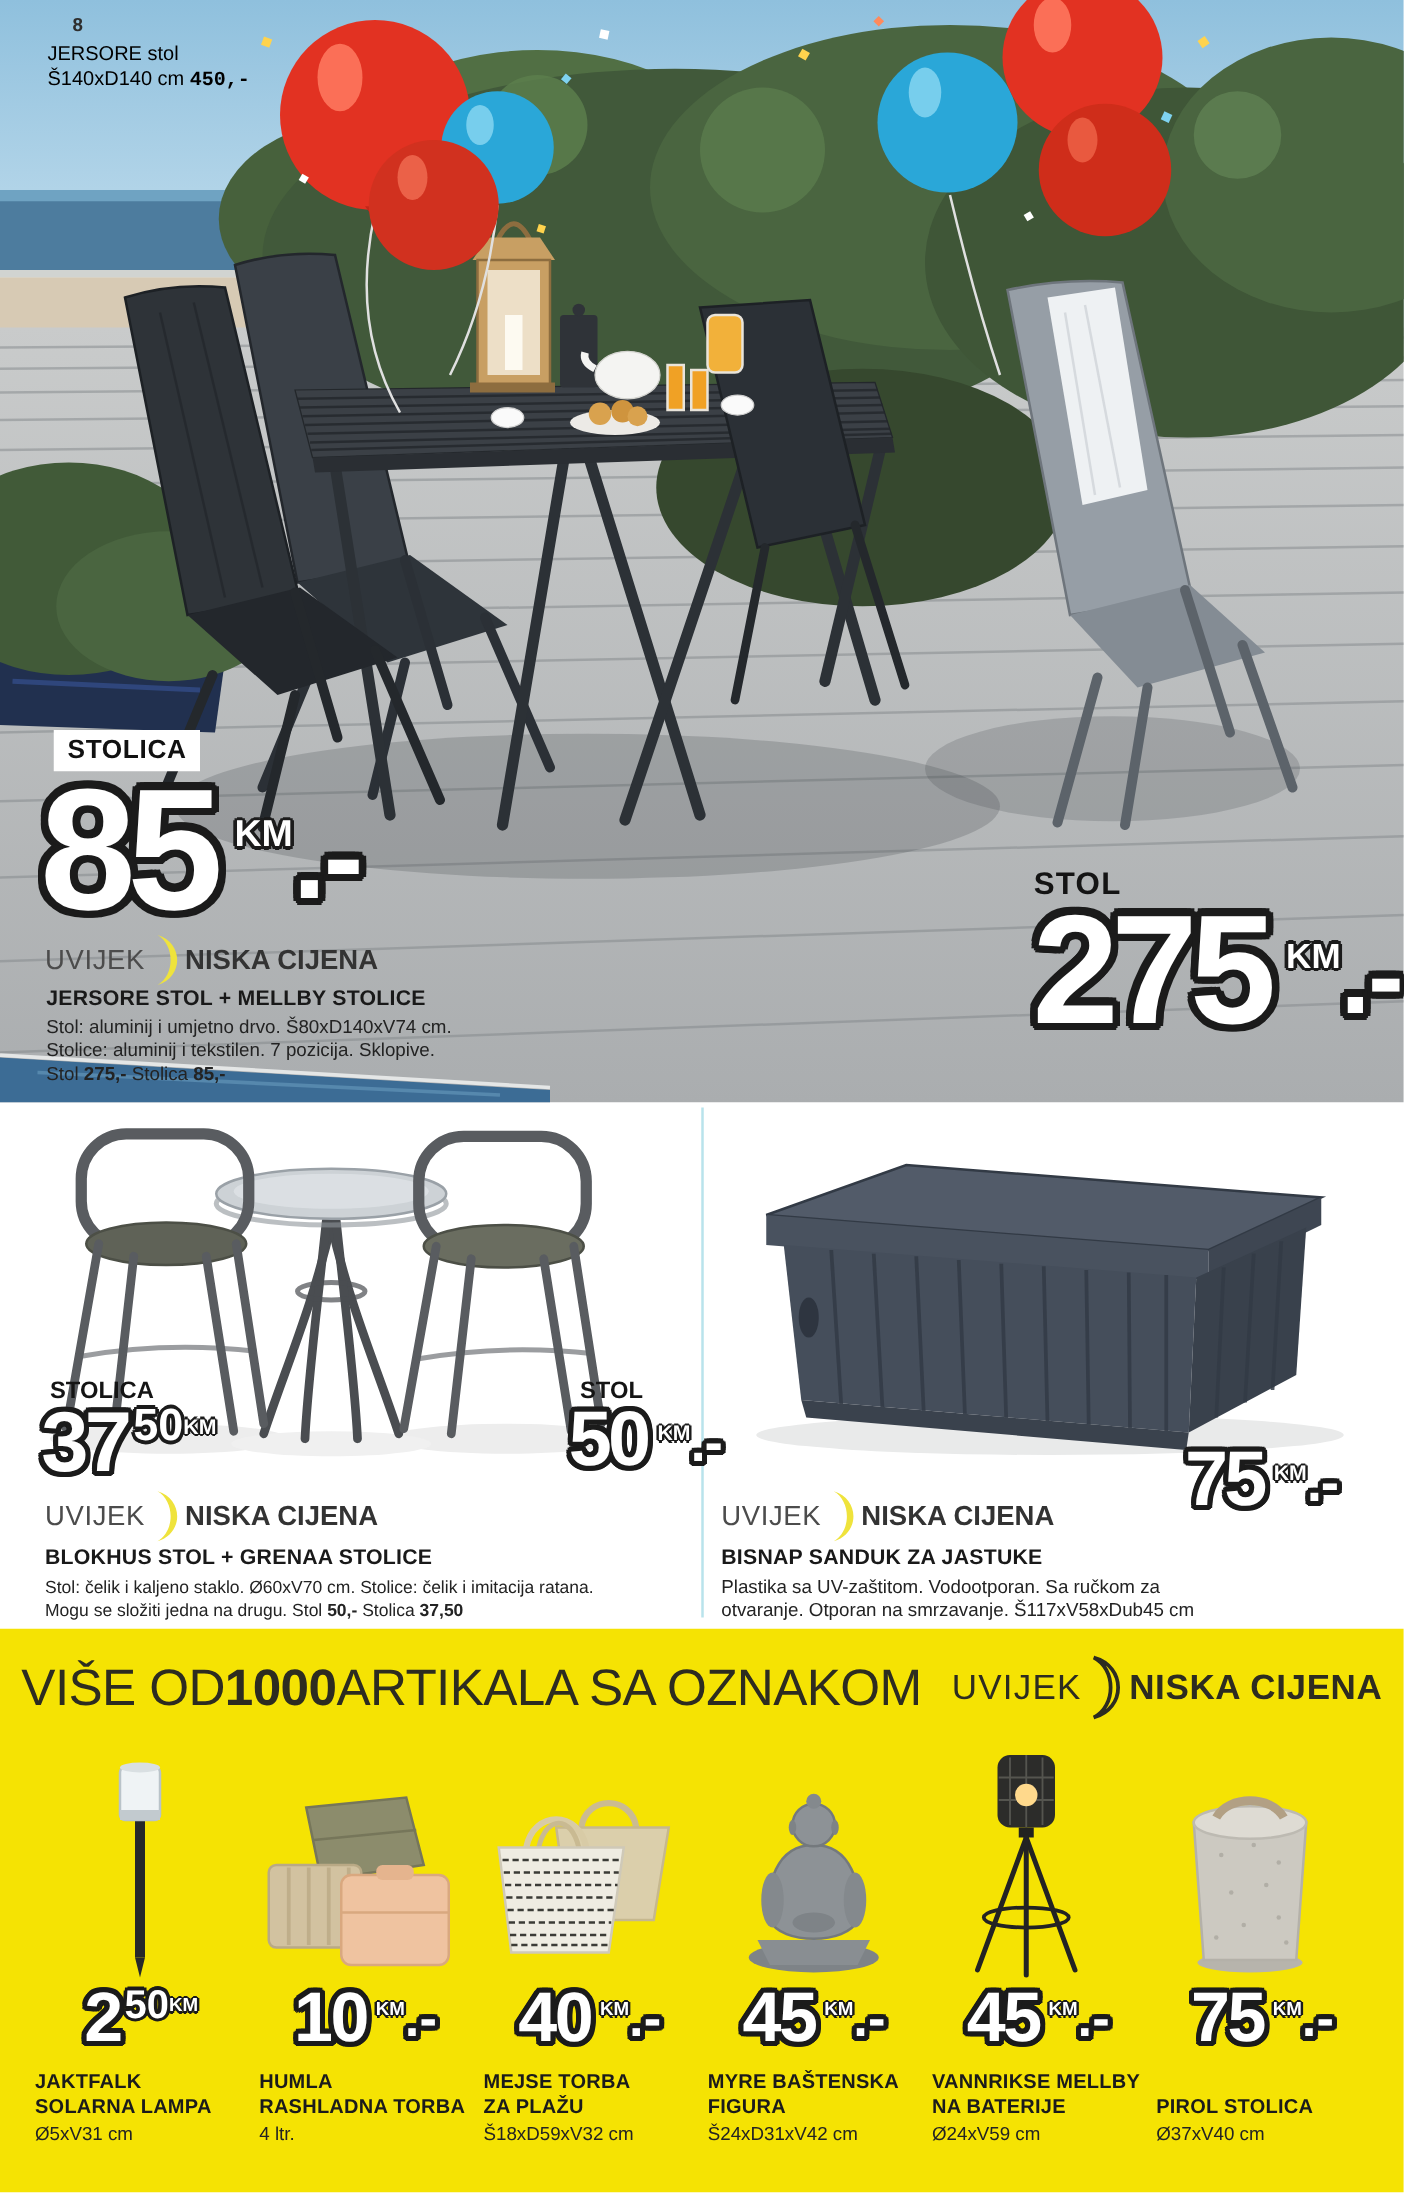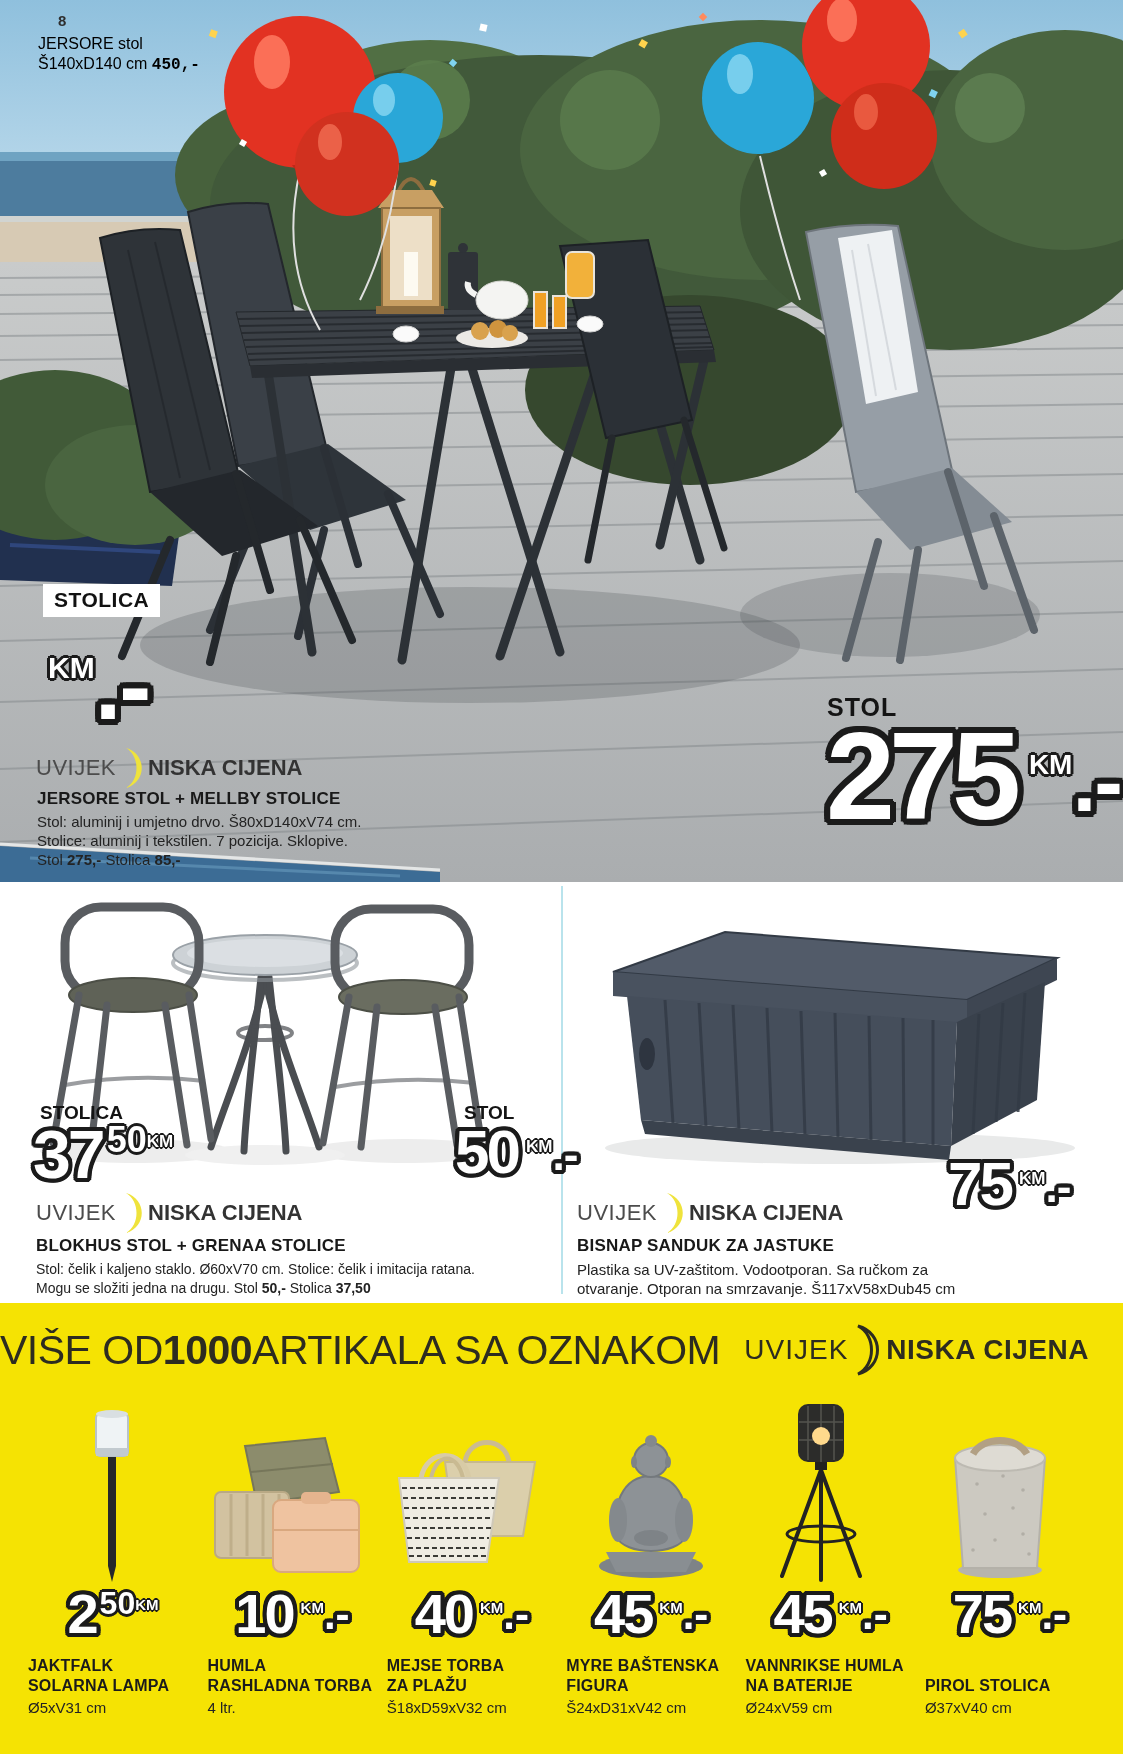--- a/index.html
+++ b/index.html
@@ -59,21 +59,21 @@
   .desc-line b{font-weight:700;}
   .hero-note{font-size:16px;color:#000000;line-height:20px;}
   .hero-note b{font-weight:700;font-family:Liberation Mono, monospace;}
   .pagenum{font-size:15px;font-weight:700;color:#2e2e2e;}
 
   
   .divider{position:absolute;left:561px;top:886px;width:2px;height:408px;background:#b9e3ec;}
 
   
   .yellow{position:absolute;left:0;top:1303px;width:1123px;height:451px;background:#f5e303;}
-  .banner-title{position:absolute;left:0;top:1322px;width:1123px;display:flex;align-items:center;justify-content:flex-start;color:#2d2c20;}
+  .banner-title{position:absolute;left:0;top:1322px;width:1123px;display:flex;align-items:center;justify-content:center;color:#2d2c20;}
   .bt-reg{font-size:41px;letter-spacing:-.5px;}
   .bt-bold{font-size:41px;font-weight:700;letter-spacing:-.5px;}
   .blogo{display:flex;align-items:center;margin-left:24px;}
   .blogo .uv{font-size:28px;color:#2d2c20;letter-spacing:1px;}
   .blogo .cres{width:34px;height:56px;margin:0 2px;}
   .blogo .nk{font-size:28px;font-weight:700;color:#2d2c20;letter-spacing:.5px;}
 
   .cells{position:absolute;left:0;top:1396px;width:1123px;padding:0 28px;box-sizing:border-box;display:flex;justify-content:space-between;}
   .cell{width:170px;}
   .pimg{height:188px;display:flex;align-items:flex-end;justify-content:center;}
@@ -275,20 +275,21 @@
 <div class="abs pagenum" style="left:58px;top:12px">8</div>
 <div class="abs hero-note" style="left:38px;top:34px">
   <div>JERSORE stol</div>
   <div><span>Š140xD140 cm </span><b>450,-</b></div>
 </div>
 
 <div class="abs" style="left:43px;top:584px">
   <span class="label-box">STOLICA</span>
 </div>
 <div class="abs price price-xl" style="left:32px;top:622px">
+  <span class="ow ol6 p-int">85</span>
   <span class="p-col">
     <span class="ow ol3 p-km">KM</span>
     <span class="ow ol6 p-suf">.-</span>
   </span>
 </div>
 
 <div class="abs plabel" style="left:827px;top:693px;font-size:25px;letter-spacing:1px">STOL</div>
 <div class="abs price price-xl2" style="left:826px;top:724px">
   <span class="ow ol6 p-int">275</span>
   <span class="p-col">
@@ -600,21 +601,21 @@
     <div class="pprice">
       <span class="price price-md">
         <span class="ow ol4 p-int">45</span>
         <span class="p-col">
           <span class="ow ol2 p-km">KM</span>
           <span class="ow ol4 p-suf">.-</span>
         </span>
       </span>
     </div>
     <div class="pname">
-      <span>VANNRIKSE HUMLA</span>
+      <span>VANNRIKSE MELLBY</span>
       <span>NA BATERIJE</span>
     </div>
     <div class="pdims">Ø24xV59 cm</div>
   </div>
 
   <div class="cell">
     <div class="pimg">
       <svg width="170" height="160" viewBox="0 0 170 160">
         <ellipse cx="75" cy="146" rx="42" ry="8" fill="#b7b4ac"></ellipse>
         <path d="M30,34 L120,34 L112,144 L38,144 Z" fill="#ccc9c1" stroke="#b4b1a9" stroke-width="2"></path>

